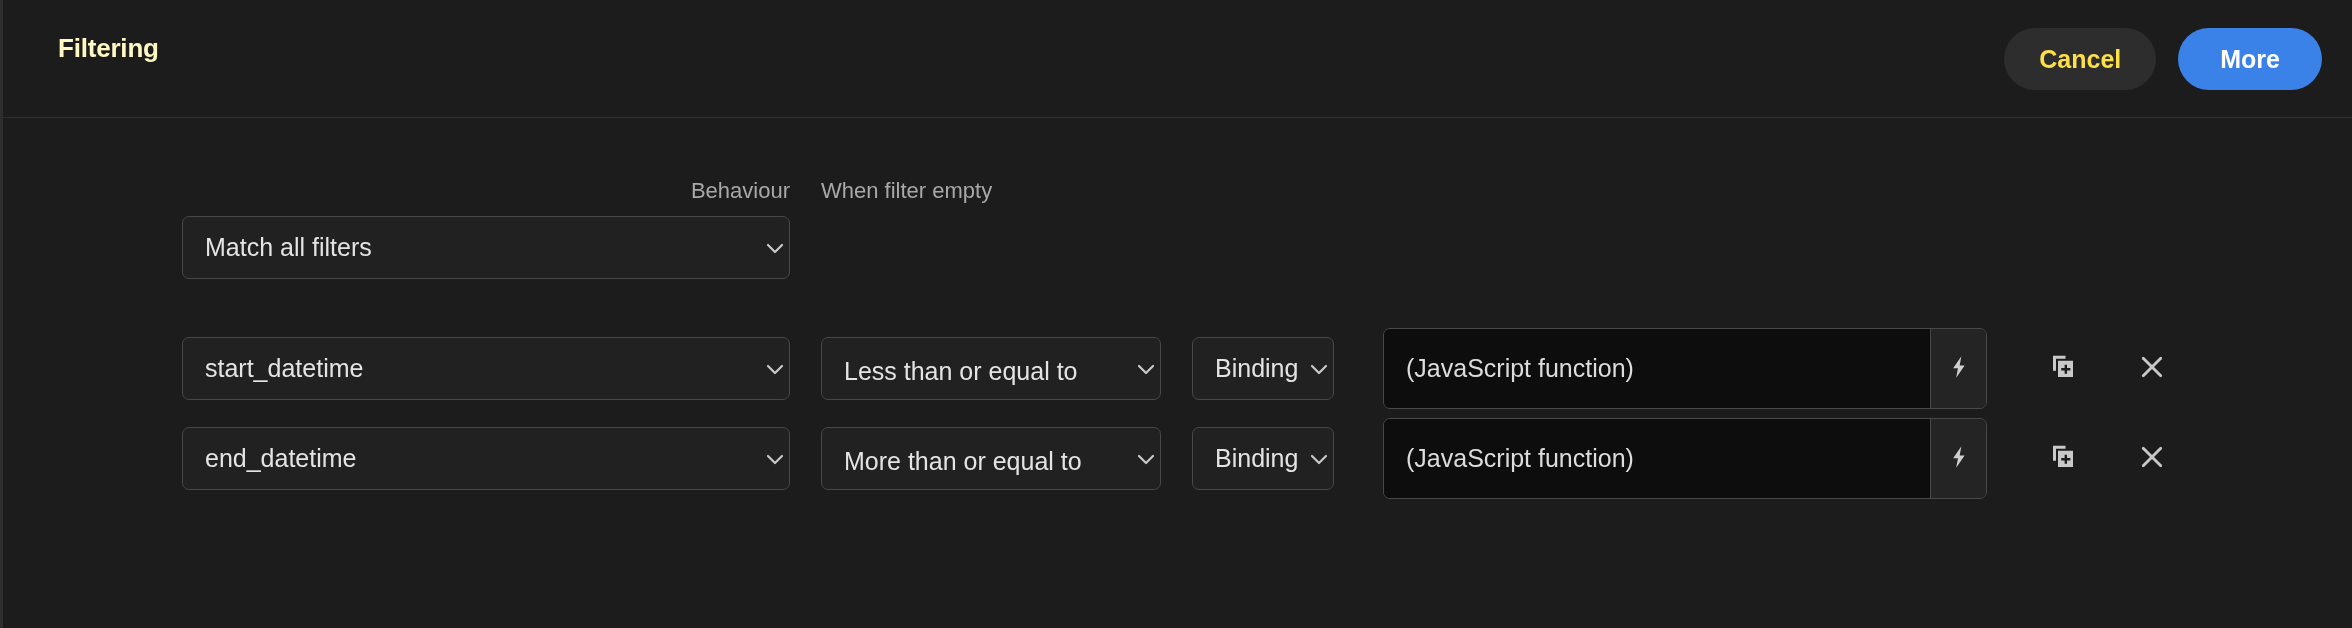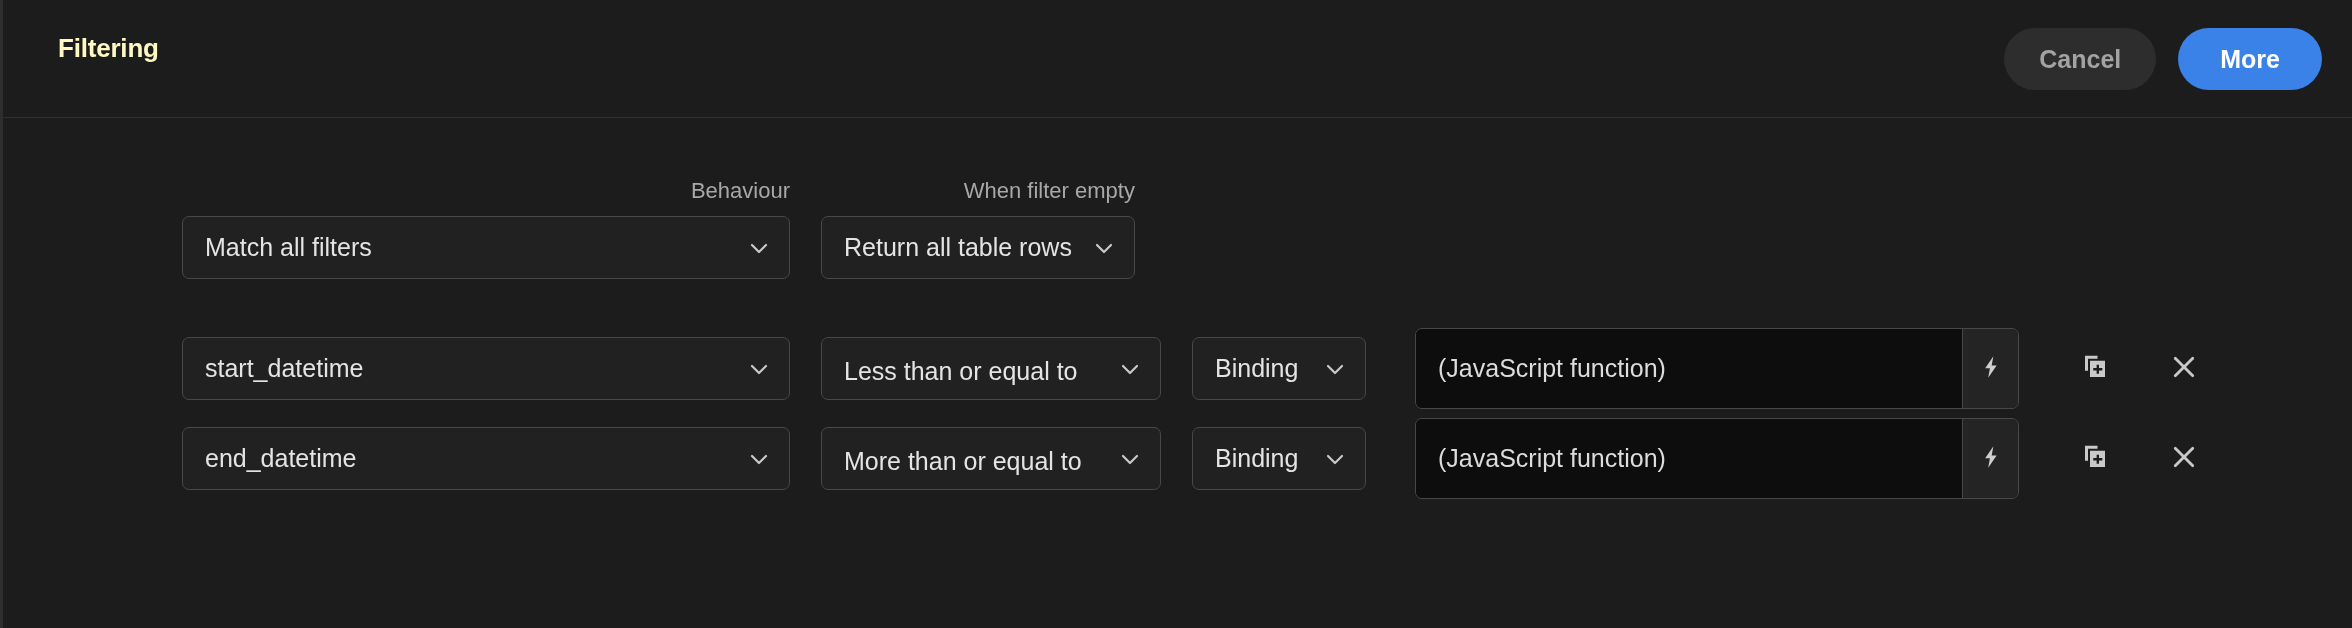--- a/index.html
+++ b/index.html
@@ -61,21 +61,21 @@
     font-weight: bold;
     cursor: pointer;
     display: flex;
     align-items: center;
     justify-content: center;
     white-space: nowrap;
   }
 
   .btn-cancel {
     background: #2d2d2d;
-    color: #a3a3a3;
+    color: #fde047;
     padding: 3px 35px;
   }
 
   .btn-save {
     background: #3b82e8;
     color: #ffffff;
     padding: 0 42px;
   }
 
   
@@ -108,21 +108,21 @@
   .field-group { display: flex; flex-direction: column; }
 
   
   .select {
     height: 63px;
     background: #212121;
     border: 1px solid #484848;
     border-radius: 7px;
     display: flex;
     align-items: center;
-    padding: 0 18px 0 22px;
+    padding: 0 2px 0 22px;
     cursor: pointer;
     position: relative;
   }
 
   .select-value {
     font-size: 25px;
     color: #e4e4e4;
     white-space: nowrap;
   }
 
@@ -148,21 +148,21 @@
 
   .filter-row {
     display: flex;
     align-items: center;
     gap: 31px;
   }
 
   .filter-row .op-select { width: 340px; }
   .filter-row .op-select .select-value { flex: 1; margin-top: 6px; }
 
-  .filter-row .bind-select { width: 174px; }
+  .filter-row .bind-select { width: 142px; }
   .filter-row .bind-select .select-value { flex: 1; }
 
   
   .value-combo {
     display: flex;
     align-items: stretch;
     height: 81px;
     border: 1px solid #484848;
     border-radius: 7px;
     overflow: hidden;
@@ -232,28 +232,20 @@
           <span class="chev">
             <svg viewBox="0 0 24 24" width="24" height="24" fill="none" stroke="#c9c9c9" stroke-width="2.2" stroke-linecap="round" stroke-linejoin="round">
                 <polyline points="5,9 12,16 19,9"></polyline>
               </svg>
           </span>
         </div>
       </div>
 
       <div class="field-group">
         <div class="field-label">When filter empty</div>
-        <div class="select auto-w">
-          <span class="select-value">Return all table rows</span>
-          <span class="chev">
-            <svg viewBox="0 0 24 24" width="24" height="24" fill="none" stroke="#c9c9c9" stroke-width="2.2" stroke-linecap="round" stroke-linejoin="round">
-                <polyline points="5,9 12,16 19,9"></polyline>
-              </svg>
-          </span>
-        </div>
       </div>
 
     </div>
 
     <div class="filters-section">
 
       <div class="filter-rows">
 
         <div class="filter-row">
           <div class="select fixed-w">

